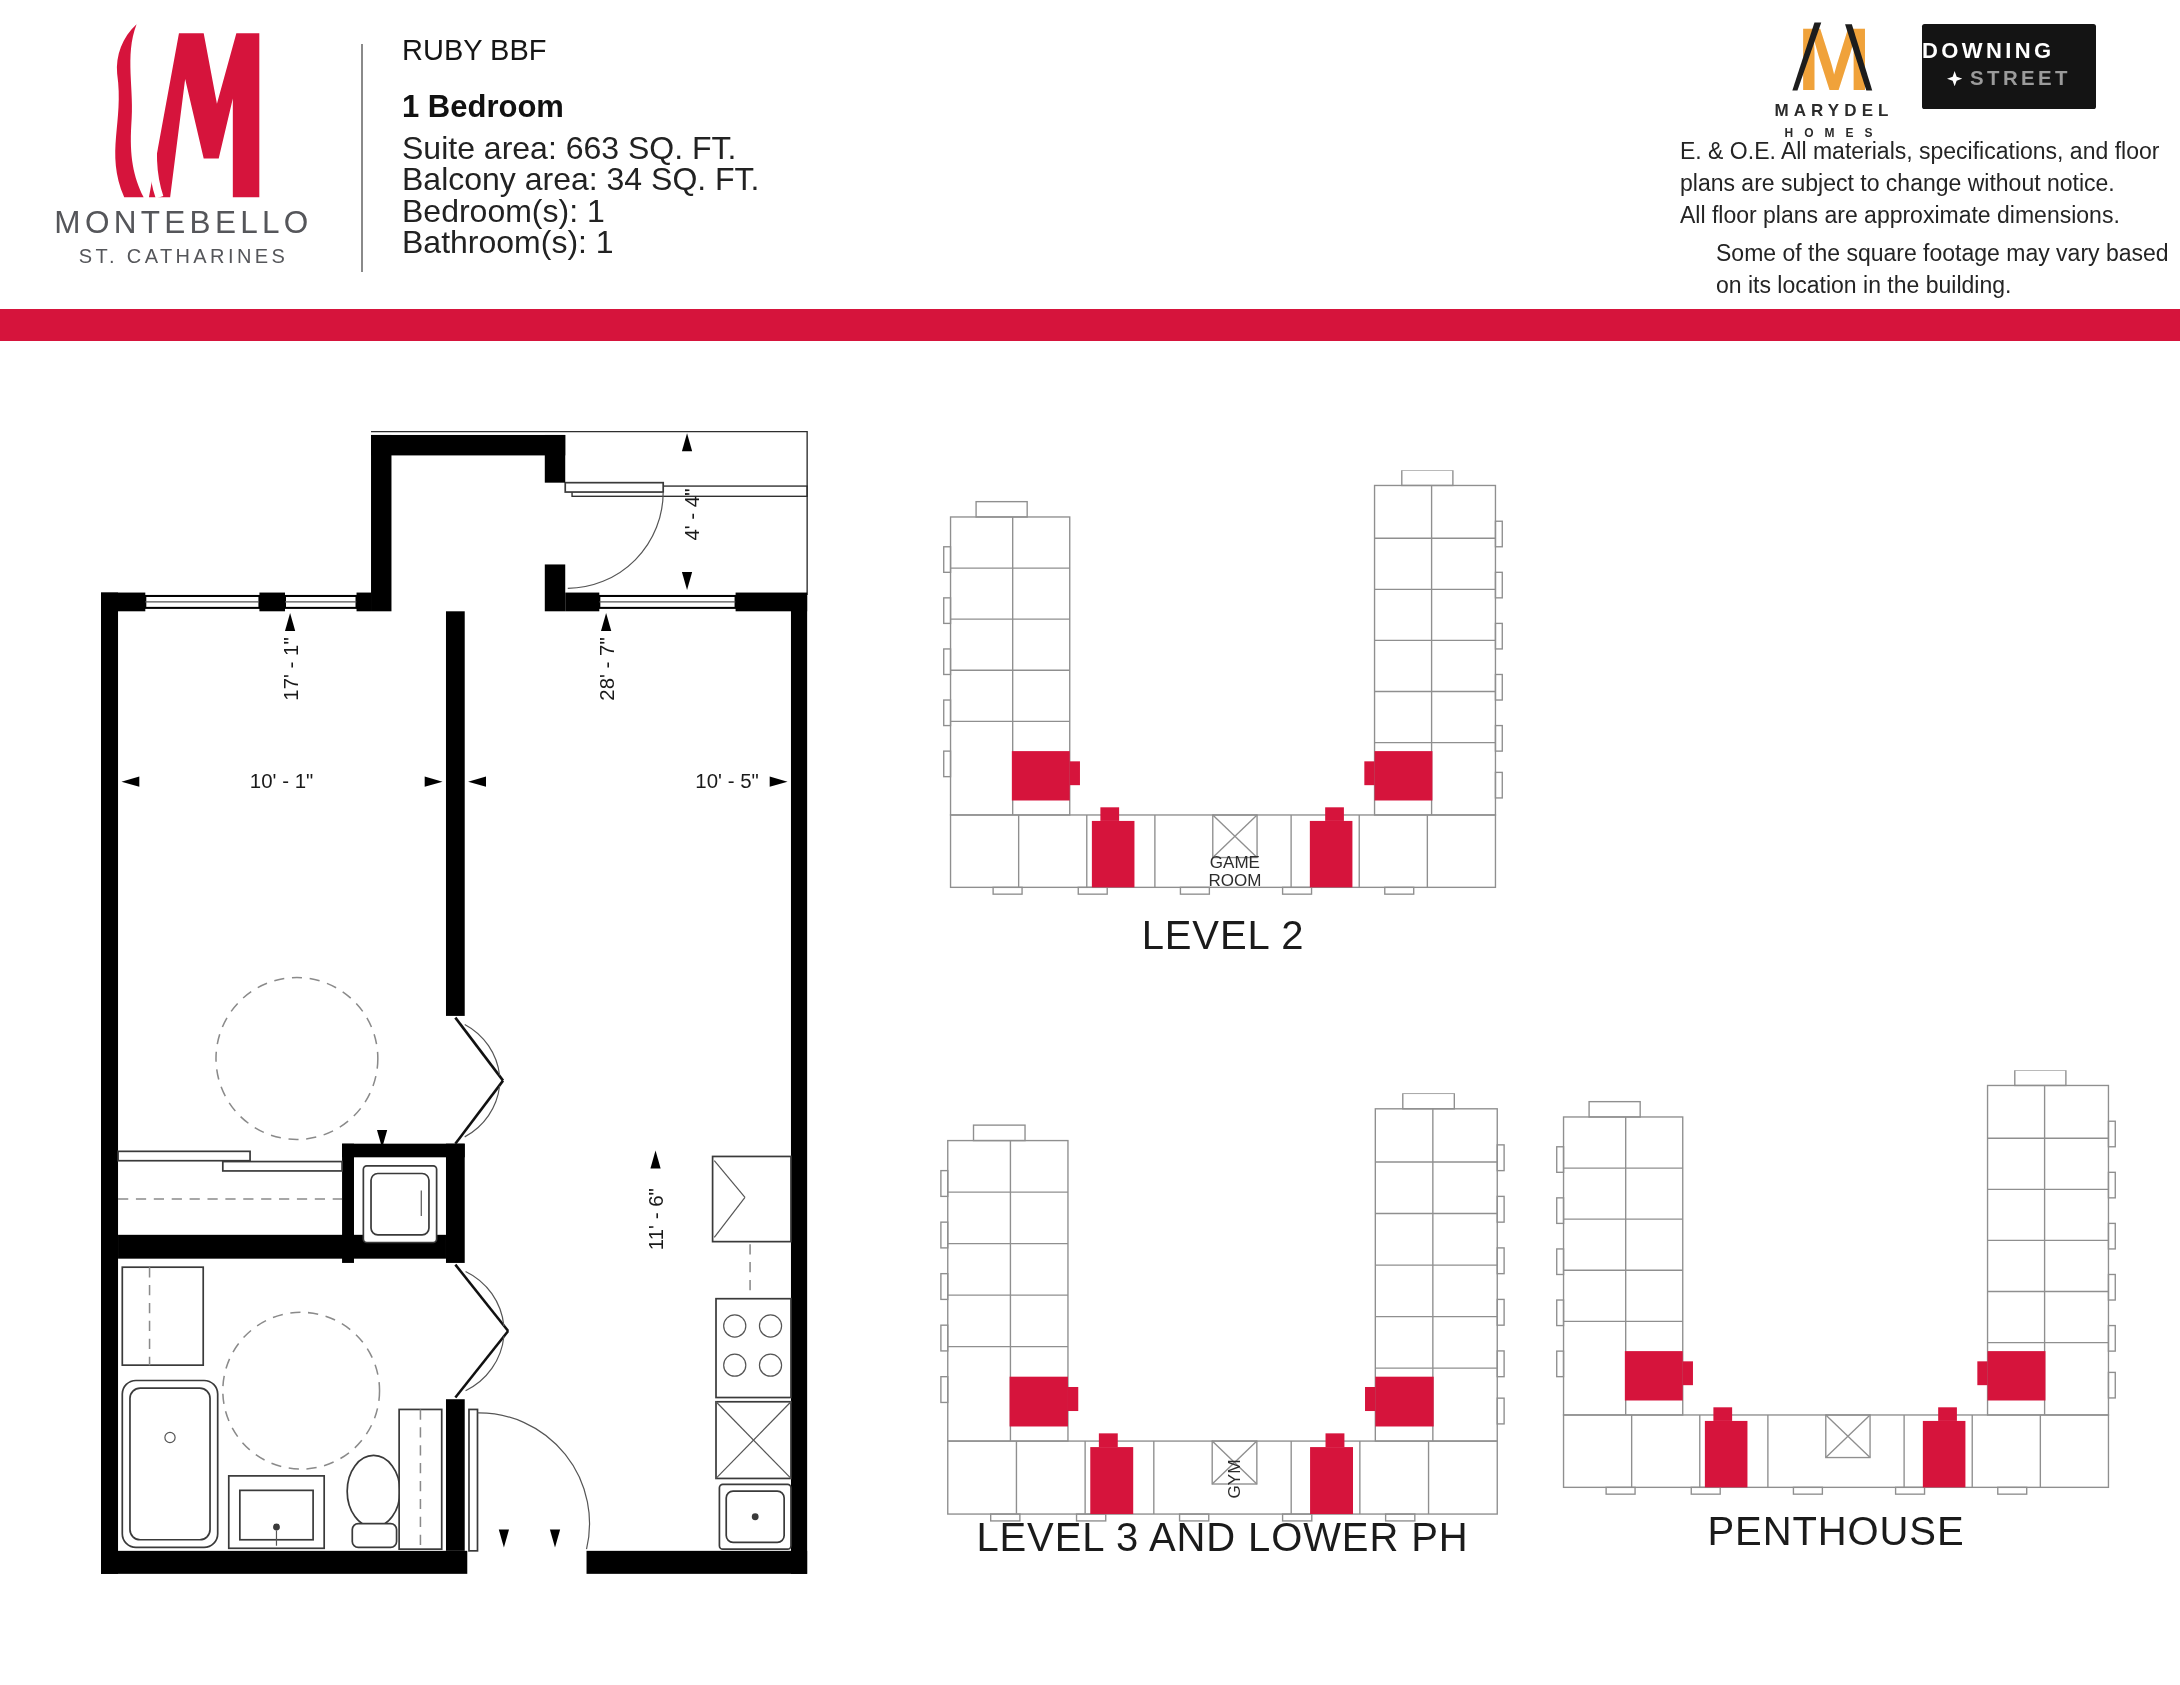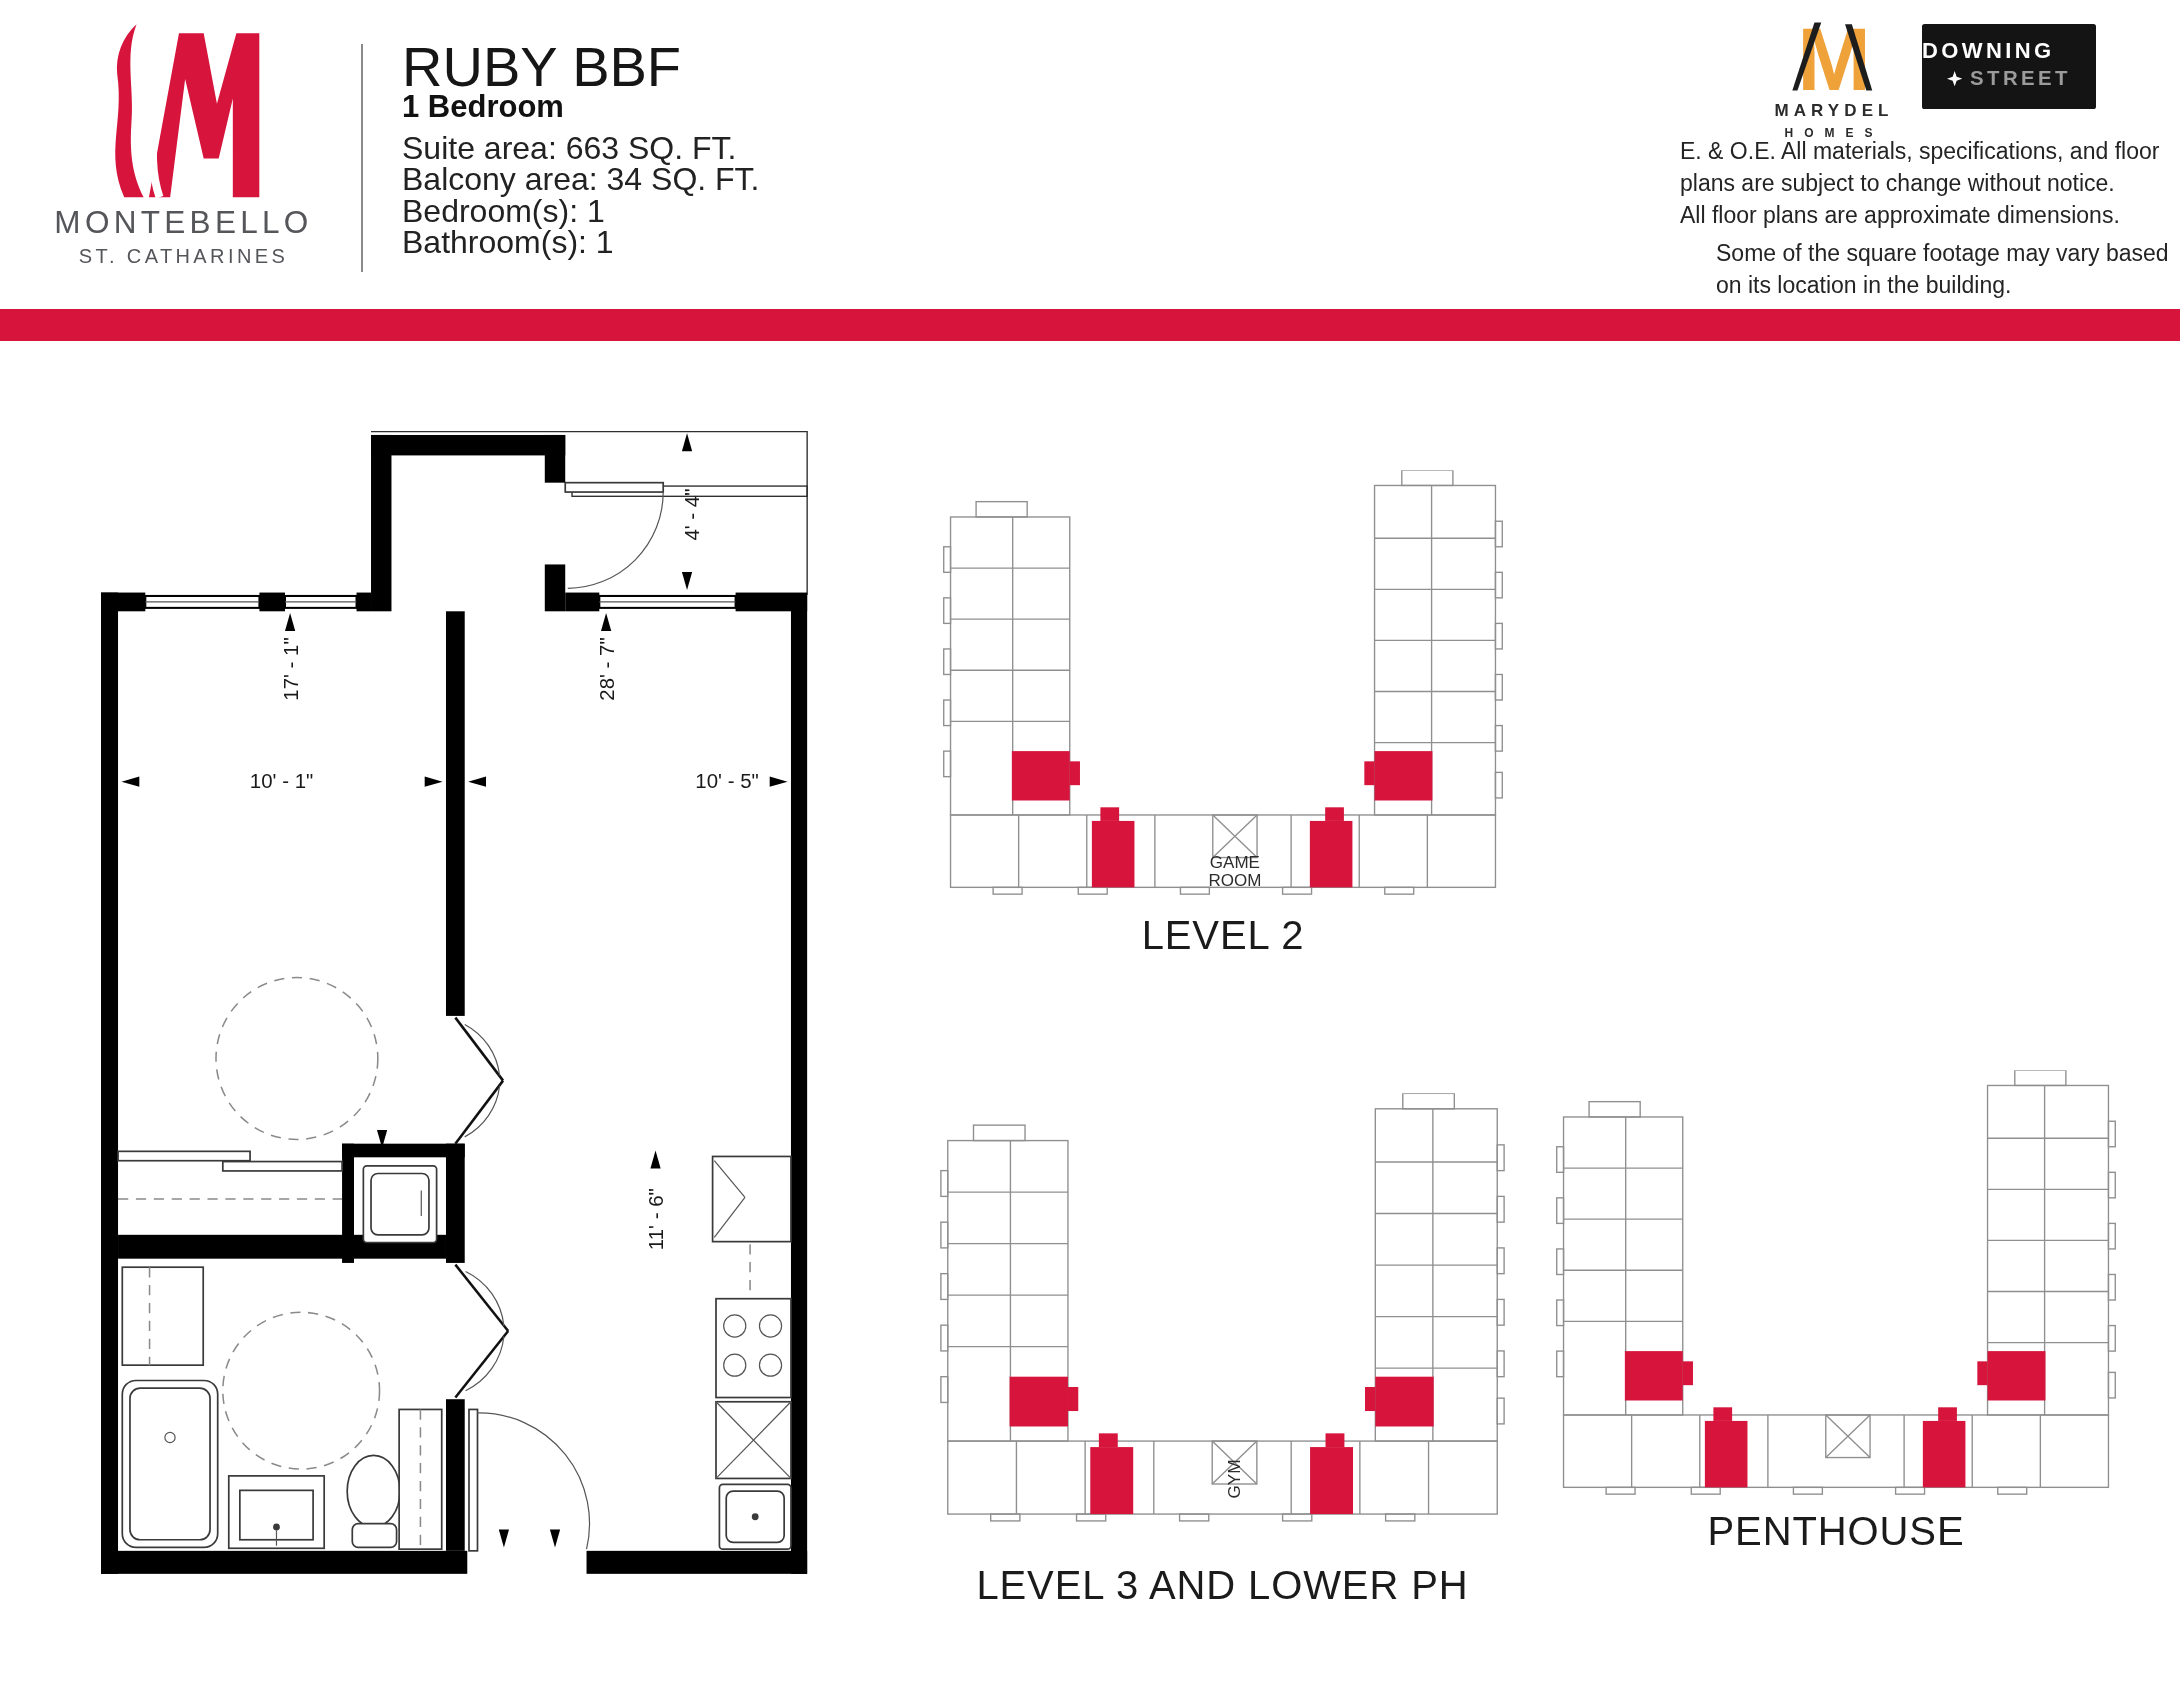--- a/index.html
+++ b/index.html
@@ -3,21 +3,21 @@
 <meta charset="utf-8">
 <style>
   html,body{margin:0;padding:0;background:#fff;}
   .page{position:relative;width:2181px;height:1686px;background:#fff;overflow:hidden;
         font-family:"Liberation Sans",sans-serif;color:#1c1c1c;}
   .abs{position:absolute;}
   
   .brand-name{font-size:31.5px;letter-spacing:4.3px;color:#55565A;text-align:center;font-weight:400;}
   .brand-sub{font-size:20px;letter-spacing:3.4px;color:#55565A;text-align:center;font-weight:400;}
   .vdiv{width:1.7px;background:#8a8a8a;}
-  .plan-title{font-size:56px;font-weight:400;color:#161616;}
+  .plan-title{font-size:29px;font-weight:400;color:#161616;}
   .plan-subtitle{font-size:31px;font-weight:700;color:#111;}
   .plan-detail{font-size:32px;font-weight:400;color:#222;line-height:31.5px;}
   .disclaimer{font-size:23px;line-height:32px;color:#242424;white-space:pre-line;}
   .redbar{background:var(--accent-red,#D6143C);}
   .downing-box{background:#141414;border-radius:2.6px;}
   .downing-l1{color:#fff;font-size:22px;font-weight:700;letter-spacing:3.4px;margin-top:13.6px;}
   .downing-l2{color:#9b9b9b;font-size:20.4px;font-weight:700;letter-spacing:3.4px;margin-top:3.4px;
               display:flex;align-items:center;justify-content:center;gap:7.7px;}
   .marydel-name{font-size:17px;font-weight:700;letter-spacing:5.1px;color:#2b2b2b;text-align:center;}
   .marydel-sub{font-size:12px;font-weight:700;letter-spacing:11px;color:#2b2b2b;text-align:center;margin-top:1.7px;}
@@ -296,21 +296,21 @@
     <use href="#ubuilding"></use>
     <text class="kp-label" x="364" y="467" text-anchor="middle">GAME</text>
     <text class="kp-label" x="364" y="489" text-anchor="middle">ROOM</text>
   </svg>
   <div class="abs keycaption" style="left:925px;top:913px;width:596px;">LEVEL 2</div>
 
   <svg class="abs" style="left:922px;top:1093px;" width="601" height="430" viewBox="0 0 700 500">
     <use href="#ubuilding"></use>
     <text class="kp-label" transform="translate(370,472) rotate(-90)">GYM</text>
   </svg>
-  <div class="abs keycaption" style="left:922px;top:1515px;width:601px;margin-top:48px;">LEVEL 3 AND LOWER PH</div>
+  <div class="abs keycaption" style="left:922px;top:1515px;width:601px;">LEVEL 3 AND LOWER PH</div>
 
   <svg class="abs" style="left:1538px;top:1070px;" width="596" height="426" viewBox="0 0 700 500">
     <use href="#ubuilding"></use>
   </svg>
   <div class="abs keycaption" style="left:1538px;top:1509px;width:596px;">PENTHOUSE</div>
 
 </div>
 
 
 </body></html>

